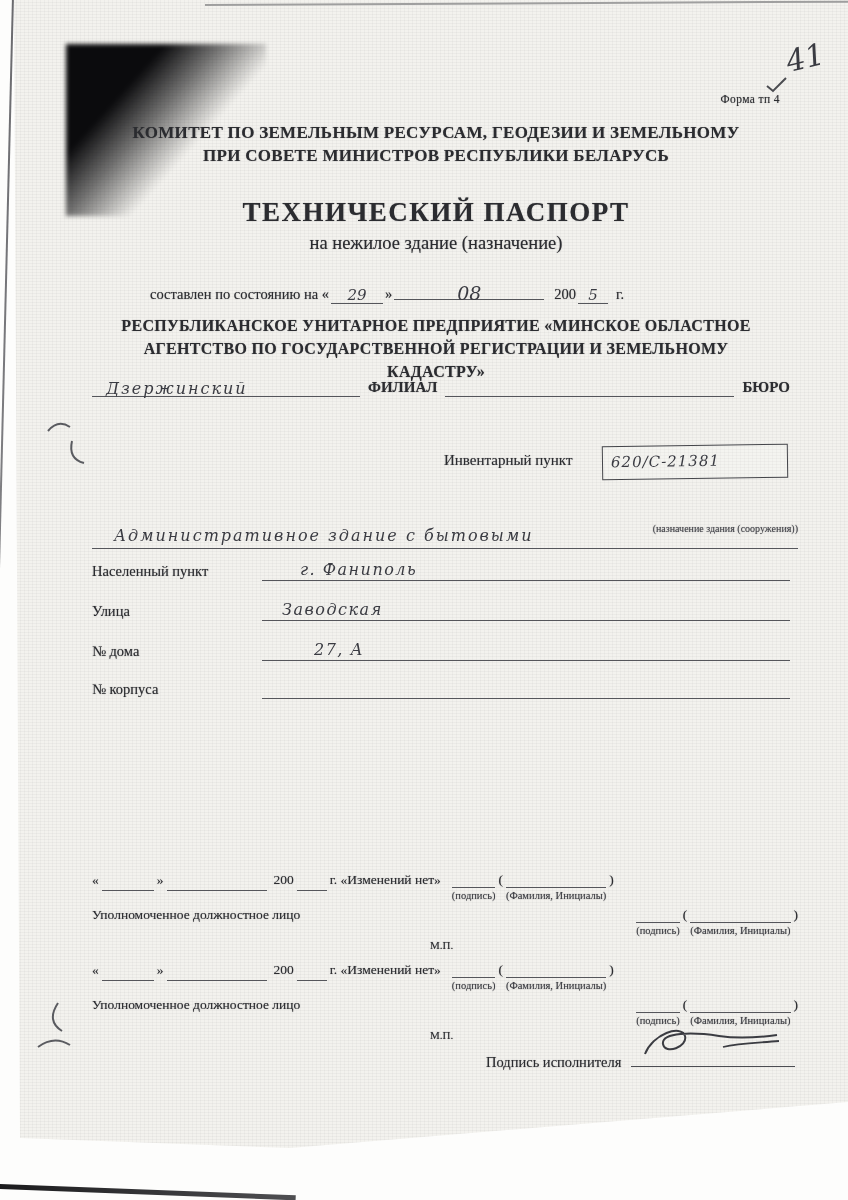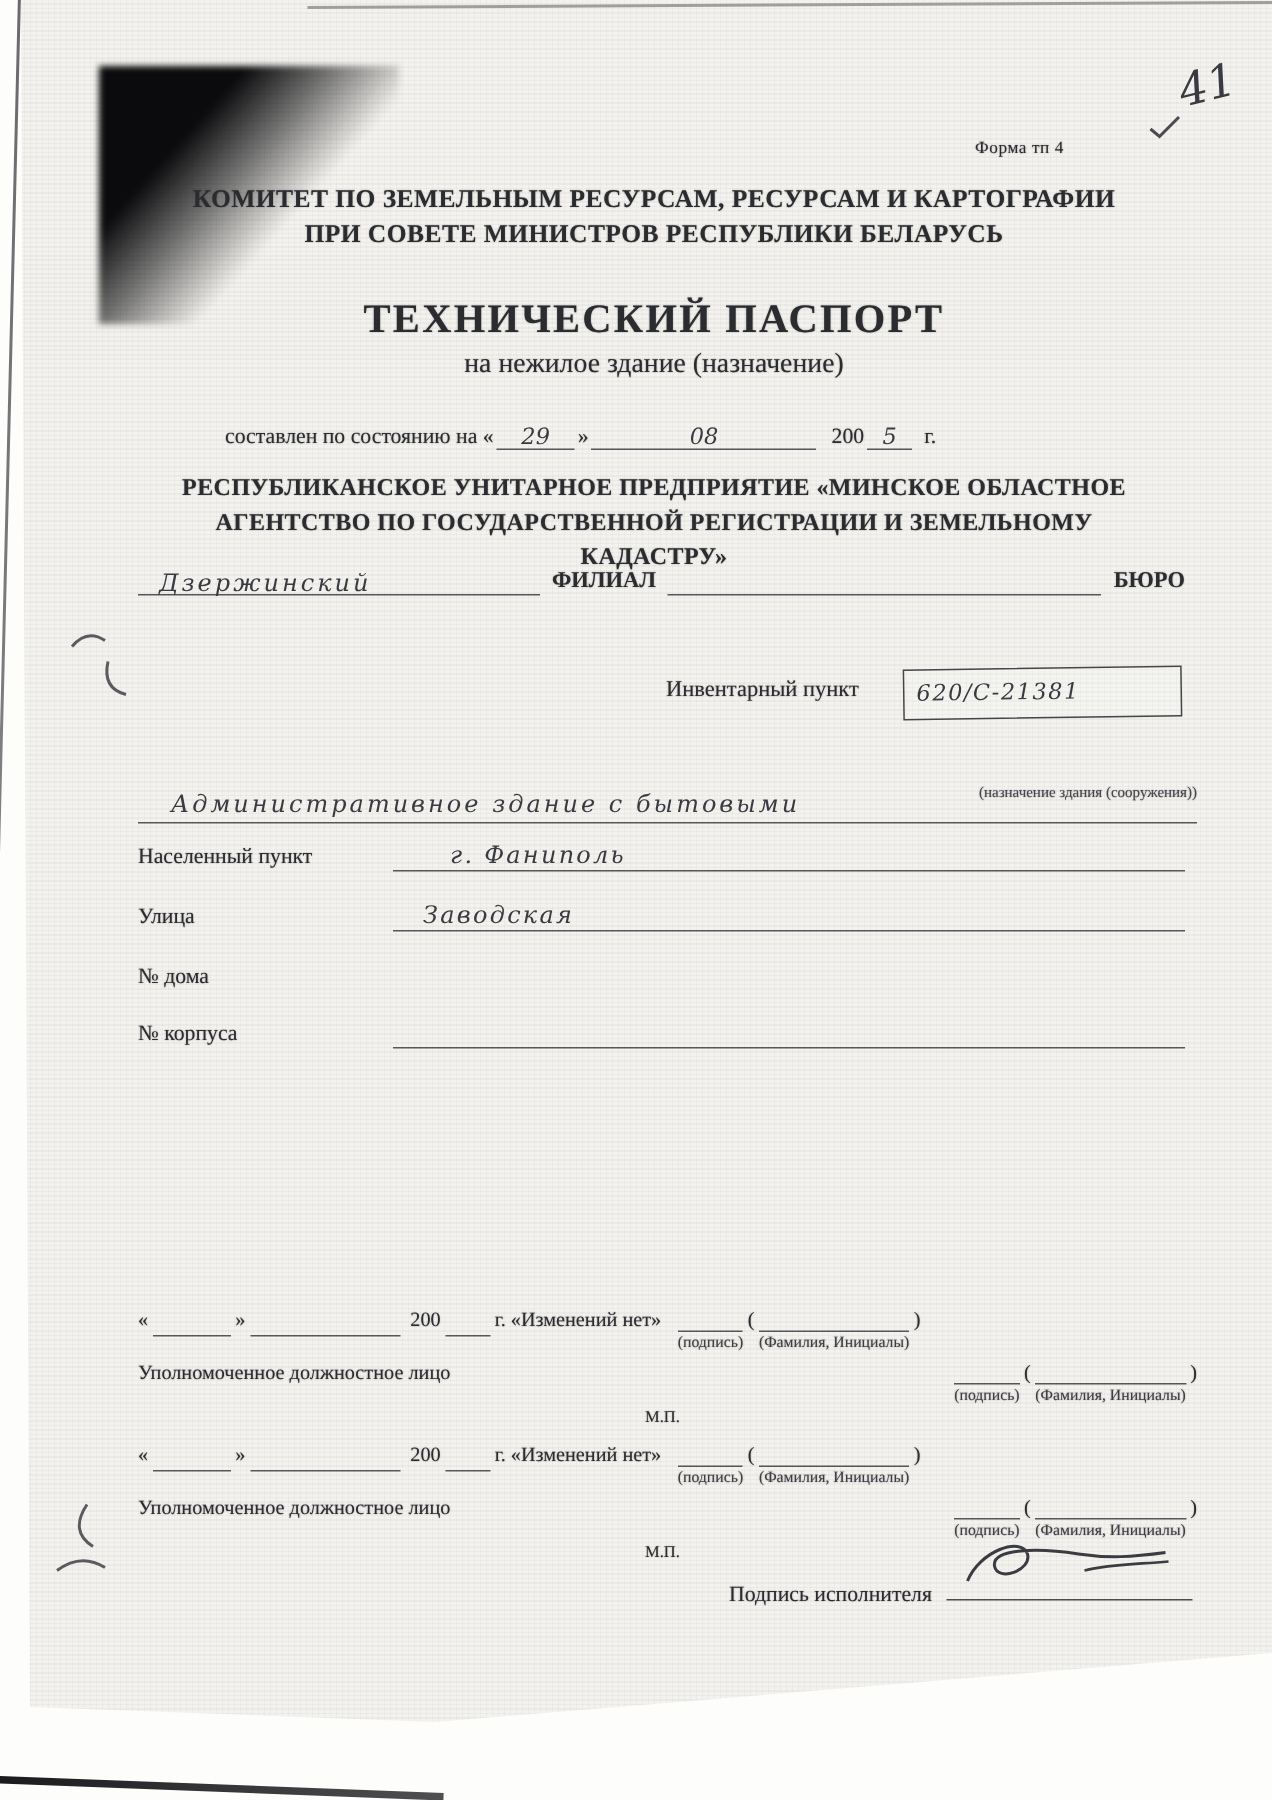--- a/index.html
+++ b/index.html
@@ -32,21 +32,21 @@
   .edge-top{position:absolute;left:205px;top:4px;width:643px;height:2px;background:#9f9f9f;transform:rotate(-0.3deg);transform-origin:left top;z-index:3;}
   .edge-left{position:absolute;left:12px;top:-4px;width:2px;height:820px;background:linear-gradient(#6a6a6e,#8b8b8e);transform:rotate(1.4deg);transform-origin:top left;z-index:3;}
   .edge-bottom{position:absolute;left:0px;top:1184px;width:296px;height:5px;background:linear-gradient(to right,#1b1b1d,#4f4f52);transform:rotate(2.2deg);transform-origin:left top;z-index:3;}
   .hw{font-family:"DejaVu Serif",serif;font-style:italic;color:#3a3b42;text-shadow:none;}
   .hw41{position:absolute;left:786px;top:40px;font-size:30px;transform:rotate(-14deg);z-index:3;}
   .margin-mark{position:absolute;z-index:3;}
   
   .blank{display:inline-block;border-bottom:1.2px solid #55565b;height:18px;vertical-align:baseline;flex-shrink:0;}
   .blank .hw{display:block;position:relative;top:1px;}
   
-  .form-code{left:650px;top:93px;width:130px;text-align:left;font-size:11.5px;letter-spacing:.4px;}
+  .form-code{left:650px;top:93px;width:130px;text-align:right;font-size:11.5px;letter-spacing:.4px;}
   .committee{left:74px;top:121px;width:724px;font-size:17px;line-height:23px;letter-spacing:.3px;}
   .title{left:74px;top:197px;width:724px;font-size:27px;letter-spacing:1.5px;}
   .subtitle{left:74px;top:233px;width:724px;font-size:18.5px;}
   .dateline{left:150px;top:281px;width:600px;font-size:14.5px;display:flex;align-items:baseline;gap:2px;}
   .agency{left:74px;top:314px;width:724px;font-size:16px;line-height:23px;letter-spacing:.3px;}
   .branch-row{left:92px;top:378px;width:706px;display:flex;align-items:flex-end;font-size:15px;}
   .branch-row .lbl{margin:0 8px;padding-bottom:1px;}
   .inv-label{left:444px;top:452px;font-size:15px;}
   .inv-box{left:602px;top:445px;width:184px;height:32px;border:1.8px solid #44454a;transform:rotate(-0.8deg);background:rgba(255,255,255,0.15);}
   .inv-box .hw{display:block;font-size:15px;line-height:30px;padding-left:8px;letter-spacing:1px;}
@@ -94,35 +94,35 @@
 <svg class="margin-mark" style="left:34px;top:995px" width="54" height="64">
   <path d="M24,8 Q12,26 28,36" stroke="#5a5b60" stroke-width="2" fill="none"></path>
   <path d="M4,52 Q20,40 36,50" stroke="#5a5b60" stroke-width="2" fill="none"></path>
 </svg>
 
 <div class="content">
 
   <div class="abs form-code">Форма тп 4</div>
 
   <div class="abs committee center bold">
-    <div>КОМИТЕТ ПО ЗЕМЕЛЬНЫМ РЕСУРСАМ, РЕСУРСАМ И КАРТОГРАФИИ</div>
+    <div>КОМИТЕТ ПО ЗЕМЕЛЬНЫМ РЕСУРСАМ, ГЕОДЕЗИИ И ЗЕМЕЛЬНОМУ</div>
     <div>ПРИ СОВЕТЕ МИНИСТРОВ РЕСПУБЛИКИ БЕЛАРУСЬ</div>
   </div>
 
   <div class="abs title center bold">ТЕХНИЧЕСКИЙ ПАСПОРТ</div>
   <div class="abs subtitle center">на нежилое здание (назначение)</div>
 
   <div class="abs dateline">
     <span>составлен по состоянию на «</span>
     <span class="blank w52">
         <i class="hw center" style="font-size:15px">29</i>
       </span>
     <span>»</span>
     <span class="blank" style="width:150px">
-        <i class="hw center" style="font-size:15px">08</i>
+        <i class="hw center" style="font-size:19px">08</i>
       </span>
     <span style="margin-left:8px">200</span>
     <span class="blank w30">
         <i class="hw center" style="font-size:15px">5</i>
       </span>
     <span style="margin-left:6px">г.</span>
   </div>
 
   <div class="abs agency center bold">
     <div>РЕСПУБЛИКАНСКОЕ УНИТАРНОЕ ПРЕДПРИЯТИЕ «МИНСКОЕ ОБЛАСТНОЕ</div>
@@ -153,20 +153,23 @@
   <div class="addr-blank" style="top:560px">
     <span class="hw" style="padding-left:38px">г. Фаниполь</span>
   </div>
 
   <div class="abs addr-label" style="left:92px;top:603px">Улица</div>
   <div class="addr-blank" style="top:600px">
     <span class="hw" style="padding-left:20px">Заводская</span>
   </div>
 
   <div class="abs addr-label" style="left:92px;top:643px">№ дома</div>
+  <div class="addr-blank" style="top:640px">
+    <span class="hw" style="padding-left:52px">27, А</span>
+  </div>
 
   <div class="abs addr-label" style="left:92px;top:681px">№ корпуса</div>
   <div class="addr-blank" style="top:678px">
     <span class="hw"></span>
   </div>
 
 
   <div class="abs insp-block" style="top:872px">
     <div class="insp-row1">
       <span>«</span>

